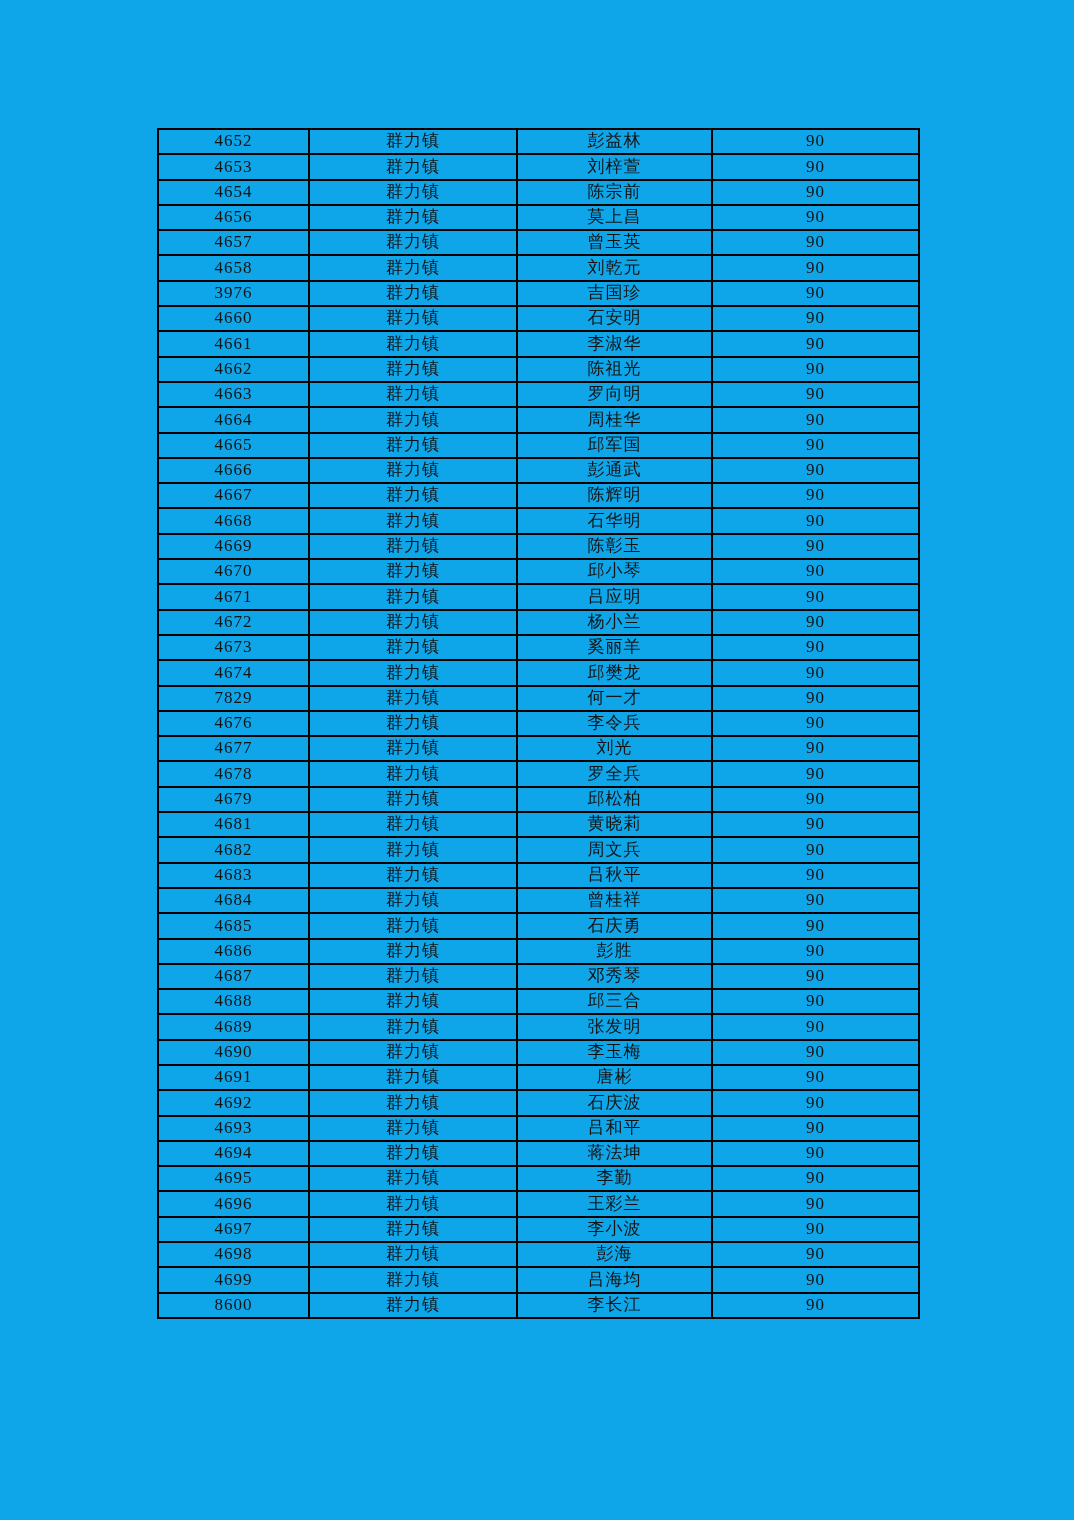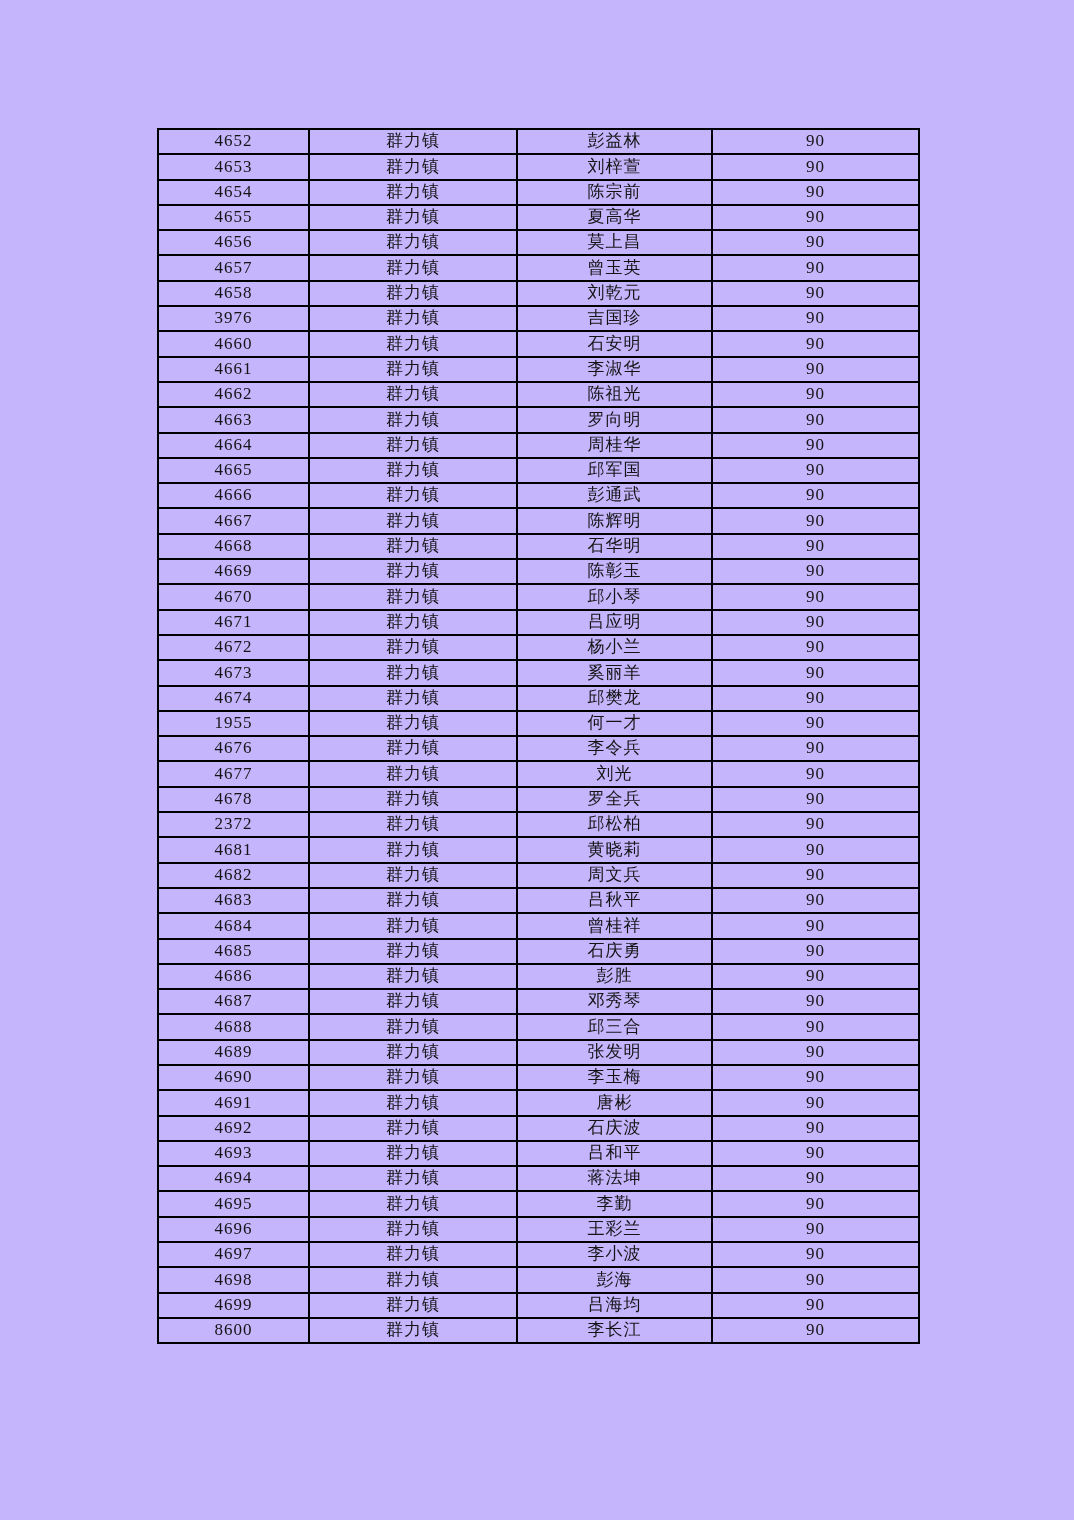--- a/index.html
+++ b/index.html
@@ -12,21 +12,21 @@
     height: 1520px;
     position: relative;
     font-family: "Liberation Serif", "DejaVu Serif", serif;
     color: #141414;
   }
   .doc-page {
     position: absolute;
     left: 0; top: 0;
     width: 1074px;
     height: 1520px;
-    background: #c4b5fd;
+    background: #0ea5e9;
   }
   table.roster {
     position: absolute;
     left: 157px;
     top: 128px;
     width: 761px;
     border-collapse: collapse;
     table-layout: fixed;
   }
   table.roster td {
@@ -70,26 +70,20 @@
           <td class="num-cell">90</td>
         </tr>
 
         <tr>
           <td class="num-cell">4654</td>
           <td>群力镇</td>
           <td>陈宗前</td>
           <td class="num-cell">90</td>
         </tr>
 
-        <tr>
-          <td class="num-cell">4655</td>
-          <td>群力镇</td>
-          <td>夏高华</td>
-          <td class="num-cell">90</td>
-        </tr>
 
         <tr>
           <td class="num-cell">4656</td>
           <td>群力镇</td>
           <td>莫上昌</td>
           <td class="num-cell">90</td>
         </tr>
 
         <tr>
           <td class="num-cell">4657</td>
@@ -211,21 +205,21 @@
         </tr>
 
         <tr>
           <td class="num-cell">4674</td>
           <td>群力镇</td>
           <td>邱樊龙</td>
           <td class="num-cell">90</td>
         </tr>
 
         <tr>
-          <td class="num-cell">1955</td>
+          <td class="num-cell">7829</td>
           <td>群力镇</td>
           <td>何一才</td>
           <td class="num-cell">90</td>
         </tr>
 
         <tr>
           <td class="num-cell">4676</td>
           <td>群力镇</td>
           <td>李令兵</td>
           <td class="num-cell">90</td>
@@ -239,21 +233,21 @@
         </tr>
 
         <tr>
           <td class="num-cell">4678</td>
           <td>群力镇</td>
           <td>罗全兵</td>
           <td class="num-cell">90</td>
         </tr>
 
         <tr>
-          <td class="num-cell">2372</td>
+          <td class="num-cell">4679</td>
           <td>群力镇</td>
           <td>邱松柏</td>
           <td class="num-cell">90</td>
         </tr>
 
 
         <tr>
           <td class="num-cell">4681</td>
           <td>群力镇</td>
           <td>黄晓莉</td>

